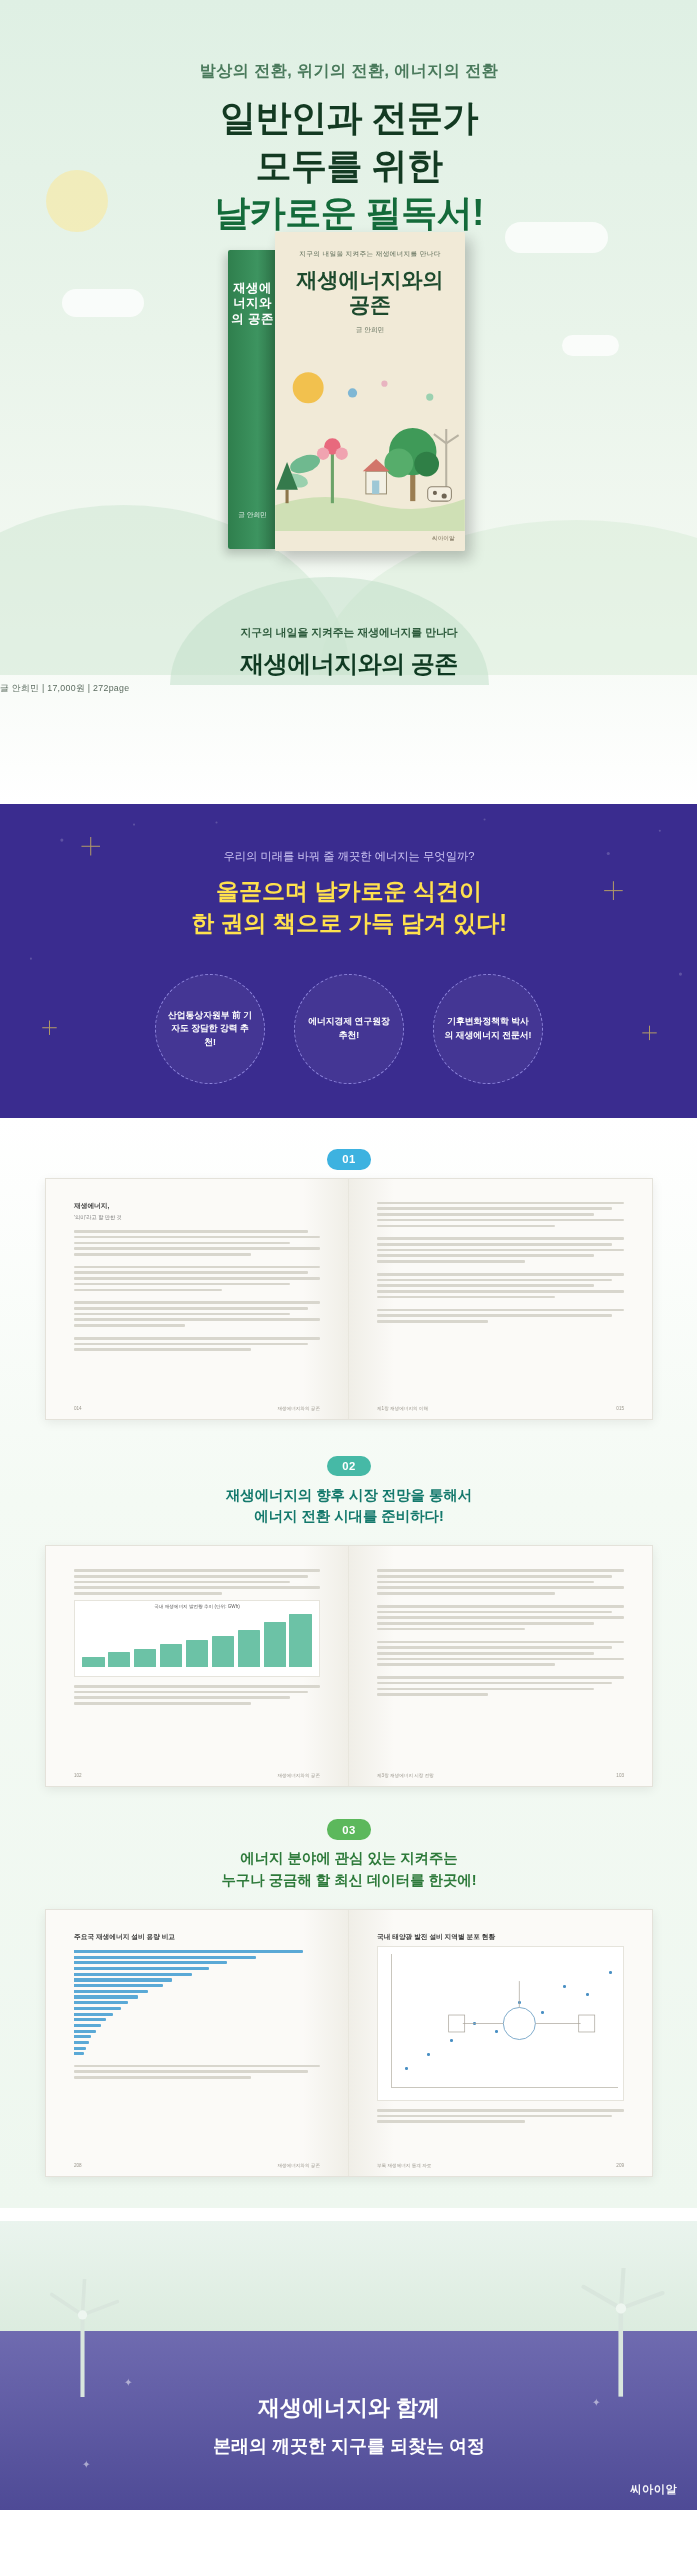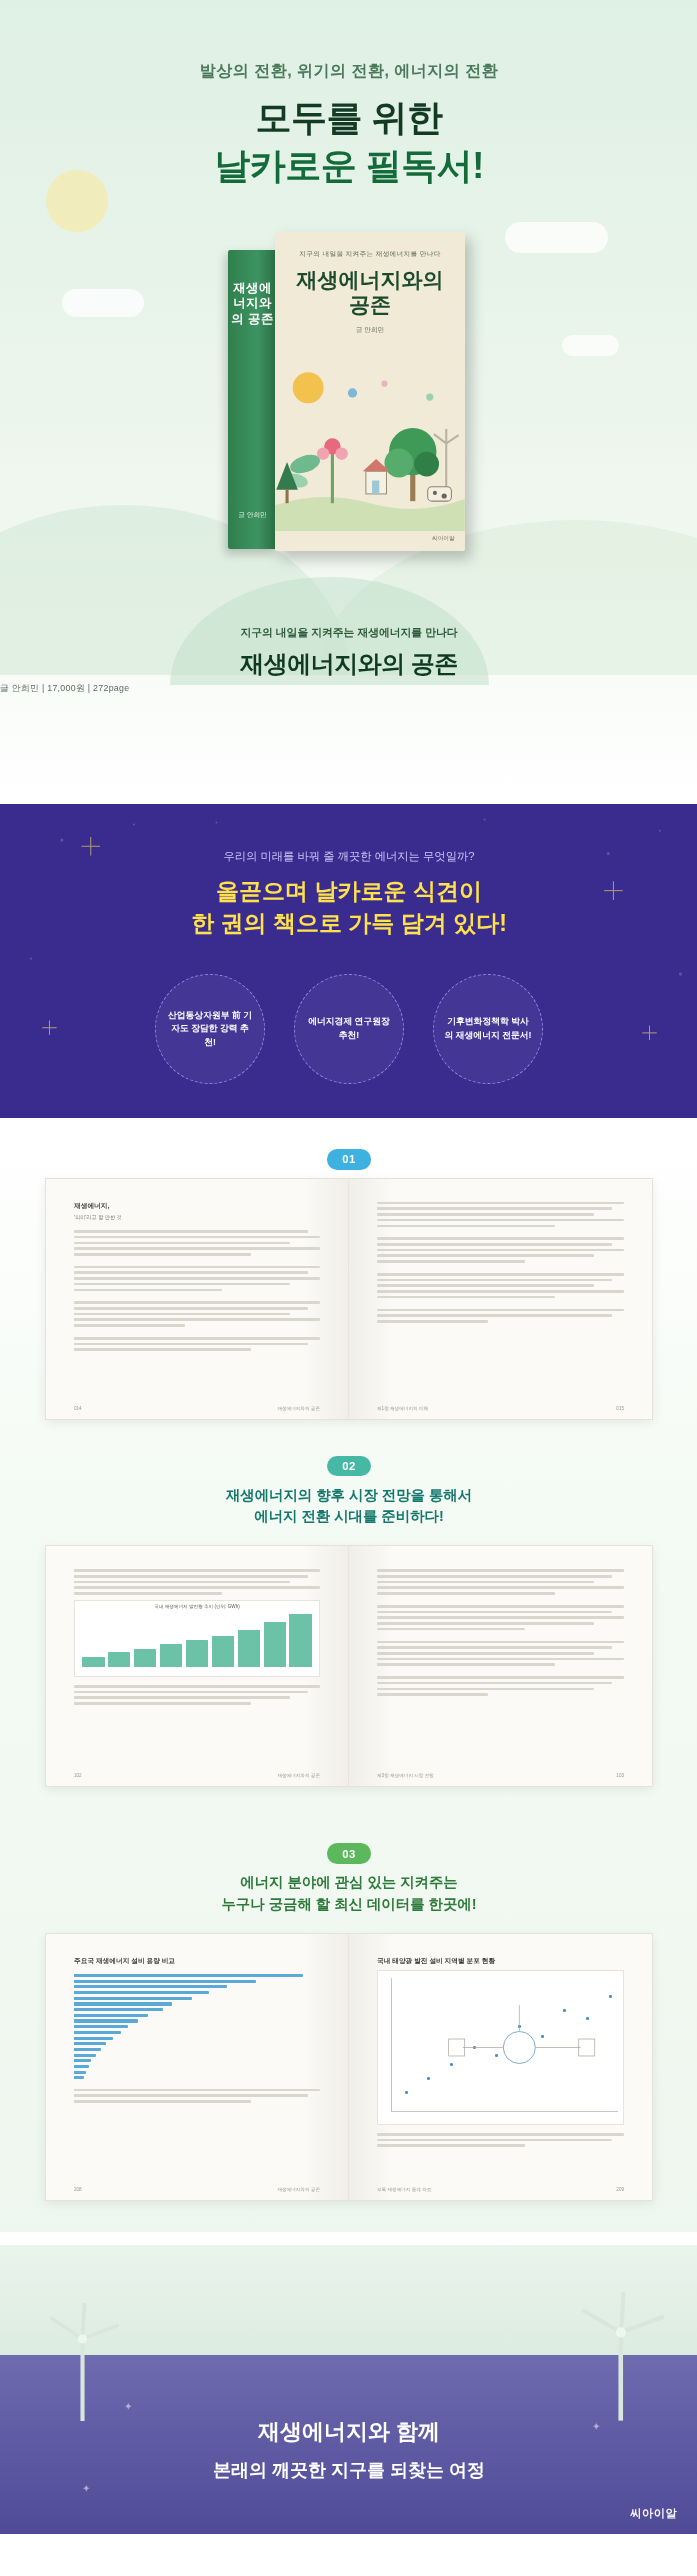--- a/index.html
+++ b/index.html
@@ -356,20 +356,21 @@
 
   <section class="hero">
     <div class="sun"></div>
     <div class="cloud c1"></div>
     <div class="cloud c2"></div>
     <div class="cloud c3"></div>
 
     <div class="hero-eyebrow">발상의 전환, 위기의 전환, 에너지의 전환</div>
 
     <div class="hero-title">
+      <div>일반인과 전문가</div>
       <div>모두를 위한</div>
       <div class="accent">날카로운 필독서!</div>
     </div>
 
     <div class="hill a"></div>
     <div class="hill b"></div>
     <div class="hill c"></div>
 
     <div class="book-wrap">
       <div class="book-spine">
@@ -597,21 +598,21 @@
               <div class="ln w45"></div>
           </div>
           <div class="pg-foot">
             <span>제3장 재생에너지 시장 전망</span>
             <span>103</span>
           </div>
         </div>
       </div>
     </div>
 
-    <div class="blk" style="margin-top:56px; padding-bottom:31px">
+    <div class="blk" style="margin-top:32px; padding-bottom:31px">
       <div class="num-chip green">03</div>
       <div class="blk-head green">
         <div>에너지 분야에 관심 있는 지켜주는</div>
         <div>누구나 궁금해 할 최신 데이터를 한곳에!</div>
       </div>
       <div class="spread tall">
         <div class="pg left">
           <div class="pg-h">주요국 재생에너지 설비 용량 비교</div>
           <div class="hbars" style="margin-top:8.2px">
             <div class="hbar" style="width:93%"></div>

